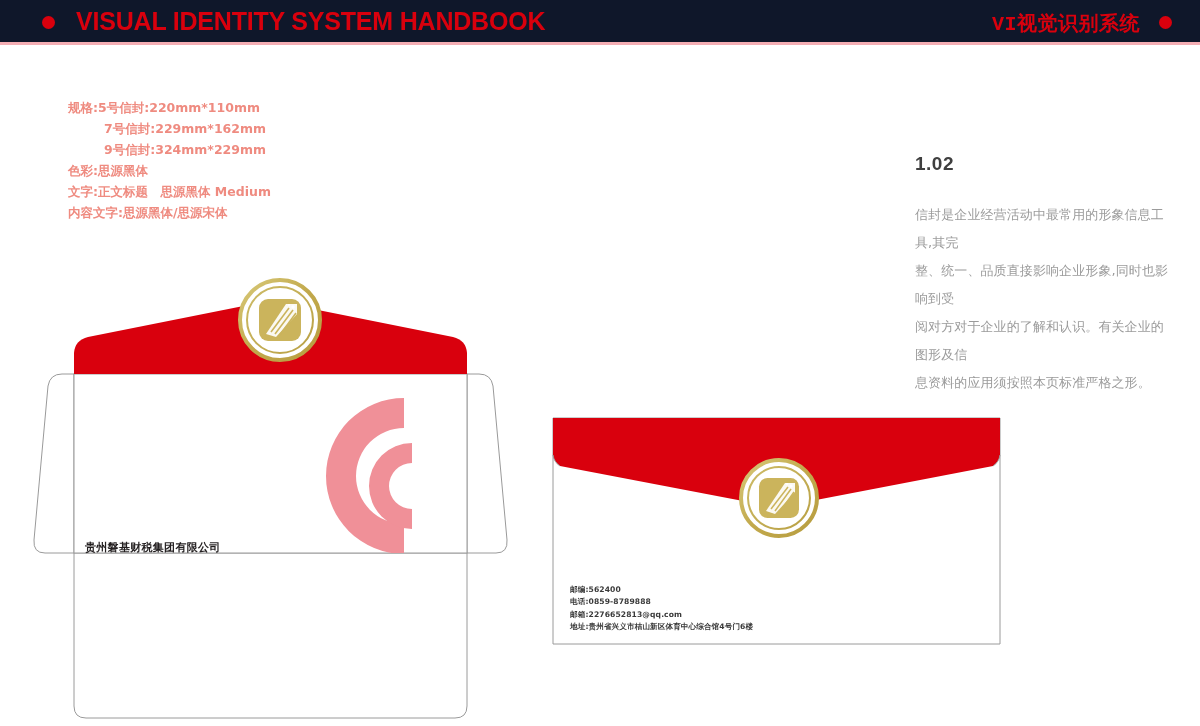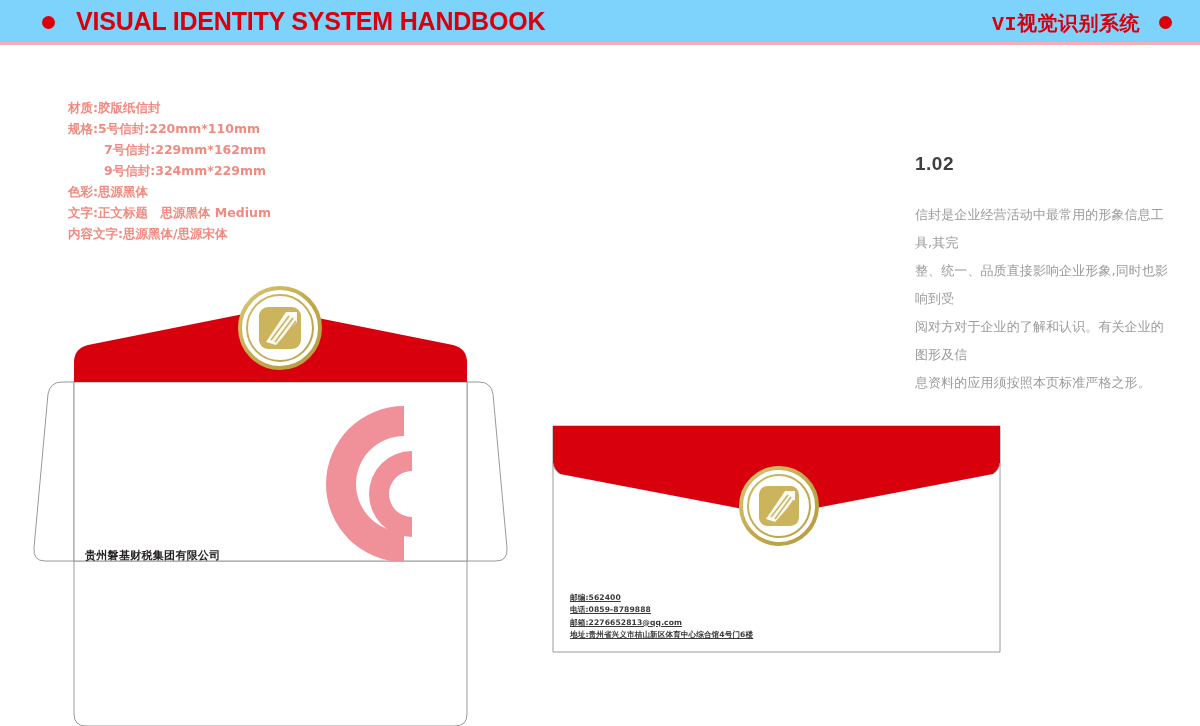--- a/index.html
+++ b/index.html
@@ -17,21 +17,21 @@
   }
 
   
   .header {
     position: absolute;
     left: 0; top: 0;
     width: 1200px;
     height: 45px;
     border-bottom: 3px solid #f4aeb4;
     box-sizing: border-box;
-    background: #7dd3fc;
+    background: #0f172a;
   }
   .hdr-dot-left {
     position: absolute;
     left: 42px; top: 16px;
     width: 13px; height: 13px;
     border-radius: 50%;
     background: #d9000d;
   }
   .hdr-title {
     position: absolute;
@@ -96,56 +96,54 @@
   }
   .rpanel .body {
     font-size: 13px;
     color: #9b9b9b;
     line-height: 28px;
     letter-spacing: 0.1px;
     font-family: "DejaVu Sans", "Liberation Sans", sans-serif;
   }
 
   
-  .env-stage { position: absolute; left: 0; top: 8px; width: 1200px; height: 691px; }
+  .env-stage { position: absolute; left: 0; top: 0; width: 1200px; height: 691px; }
   .env-svg { position: absolute; left: 0; top: 0; }
 
   .env-text {
     position: absolute;
     font-family: "DejaVu Sans", "Liberation Sans", sans-serif;
     color: #231f20;
   }
   .env1-company {
     left: 85px; top: 540px;
     font-size: 11px;
     font-weight: bold;
     letter-spacing: 0.3px;
   }
   .env2-contact {
     left: 570px; top: 584px;
     font-size: 7.6px;
     line-height: 12.3px;
     font-weight: bold;
     color: #3a3a3a;
     letter-spacing: 0.1px;
-    text-decoration: underline;
   }
 </style>
 </head>
 <body>
 
 <div class="header">
   <div class="hdr-dot-left"></div>
   <div class="hdr-title">VISUAL IDENTITY SYSTEM HANDBOOK</div>
   <div class="hdr-title-cn">VI视觉识别系统</div>
   <div class="hdr-dot-right"></div>
 </div>
 
 <div class="spec">
-  <div>材质:胶版纸信封</div>
   <div>规格:5号信封:220mm*110mm</div>
   <div class="indent">7号信封:229mm*162mm</div>
   <div class="indent">9号信封:324mm*229mm</div>
   <div>色彩:思源黑体</div>
   <div>文字:正文标题　思源黑体 Medium</div>
   <div>内容文字:思源黑体/思源宋体</div>
 </div>
 
 <div class="rpanel">
   <div class="num">1.02</div>

